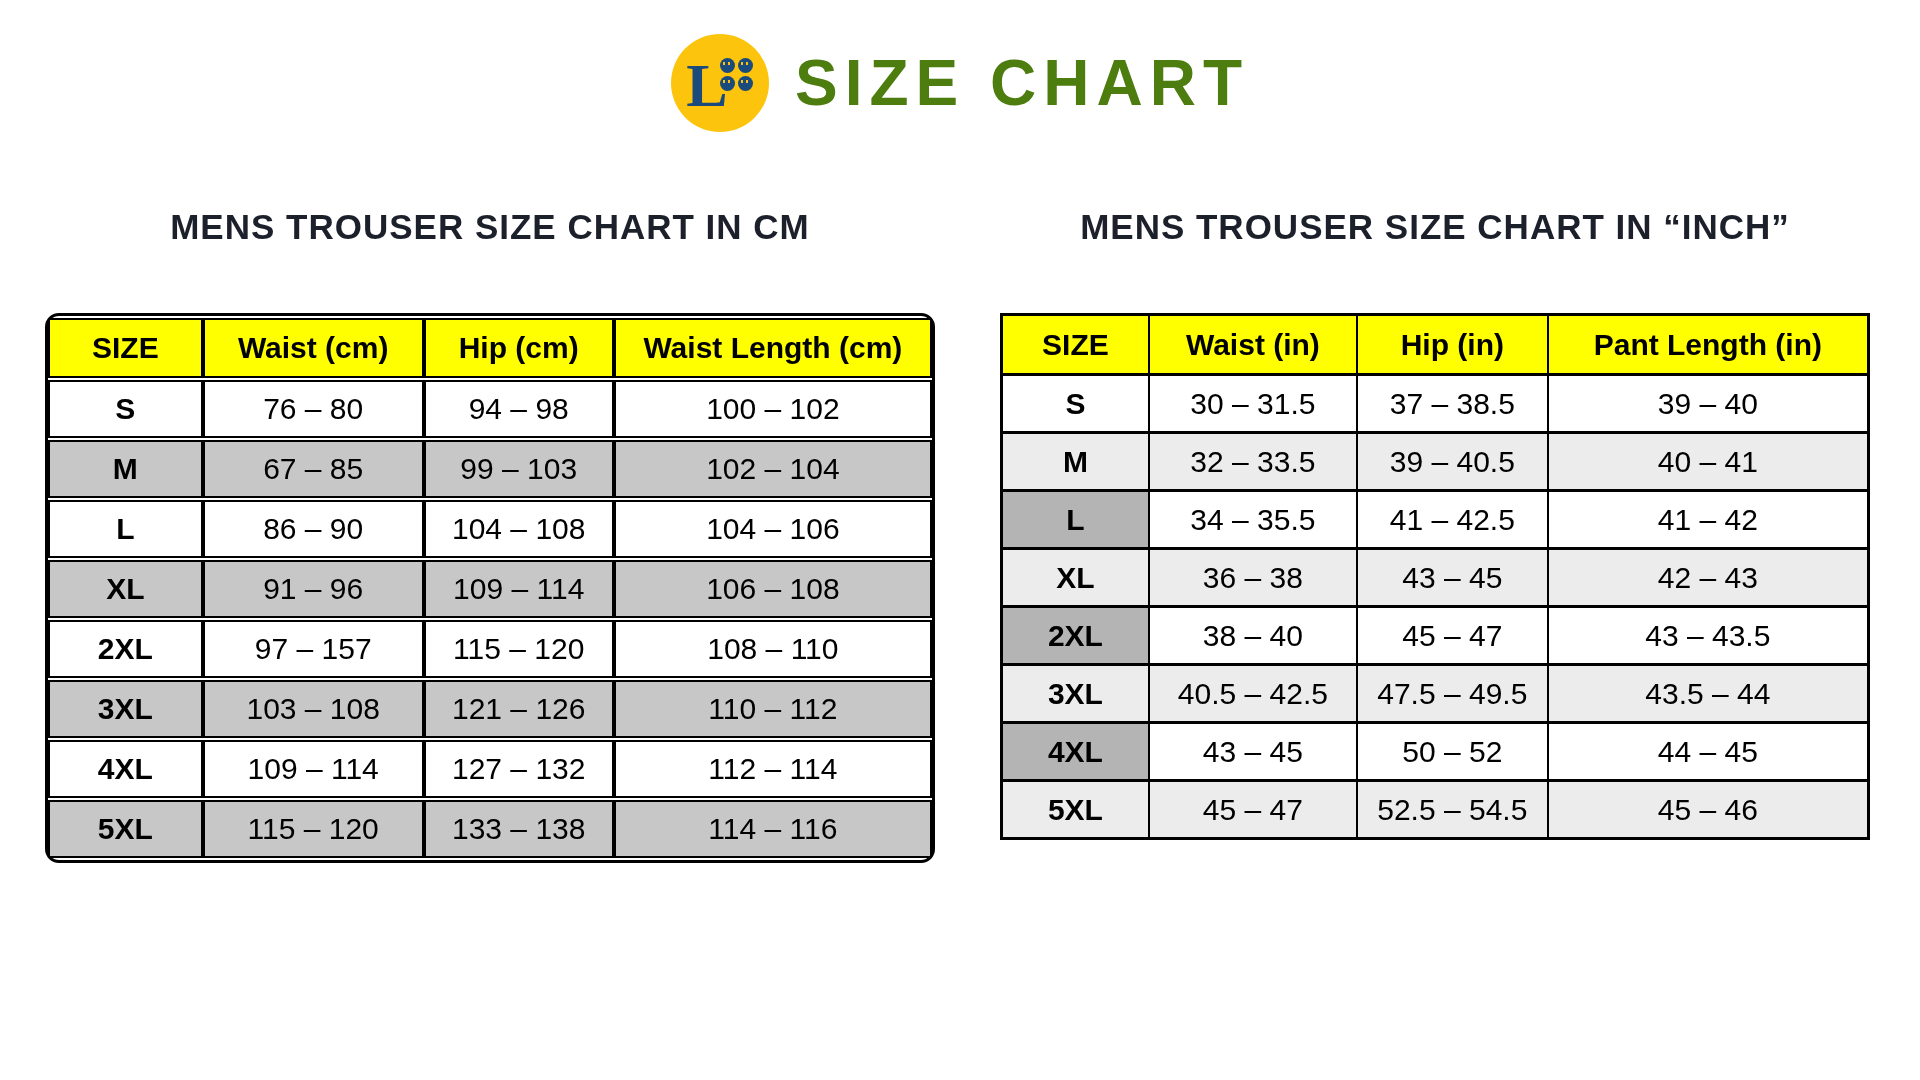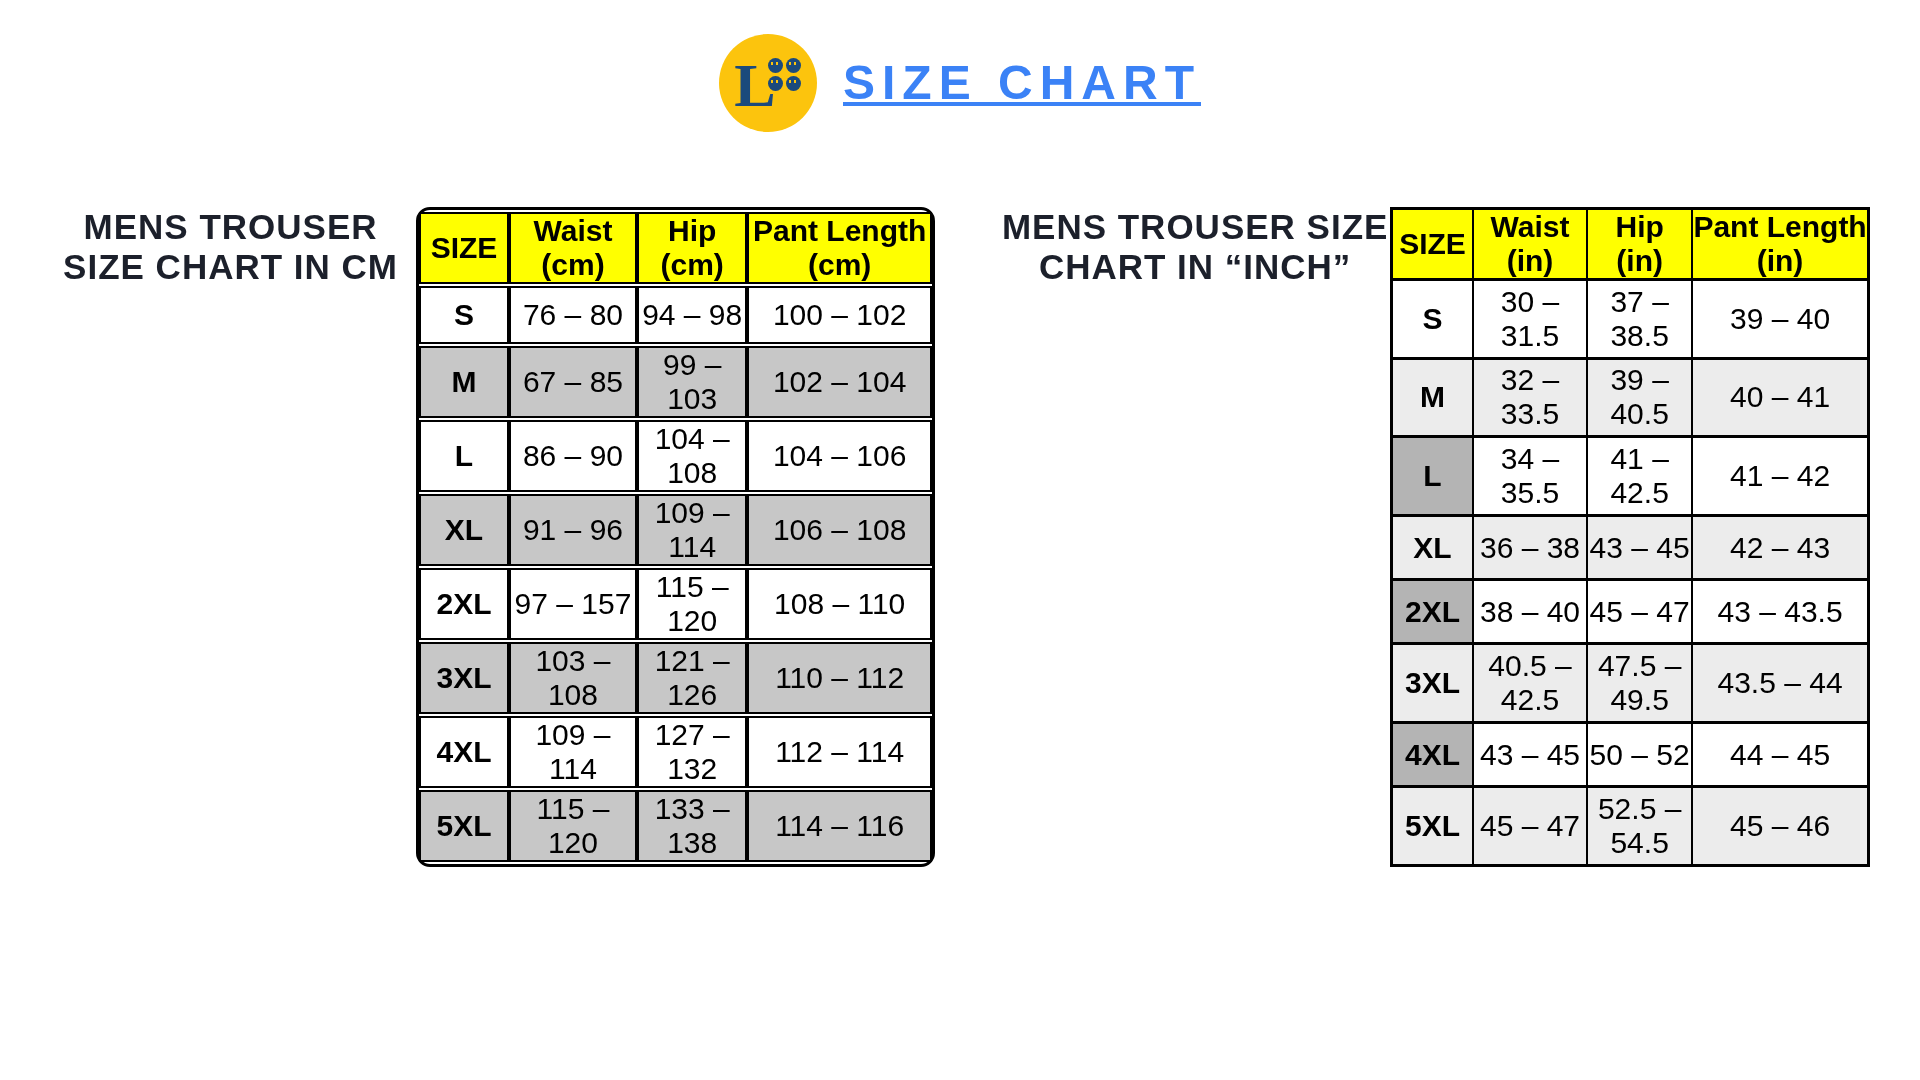--- a/index.html
+++ b/index.html
@@ -12,25 +12,25 @@
   .logo { width:98px; height:98px; border-radius:50%; background:#fcc40d;
           position:relative; display:flex; align-items:center; justify-content:center; }
   .logo-letter { font-family:"Liberation Serif", serif; font-weight:bold;
                  color:#1b4a7c; font-size:62px; line-height:1;
                  margin-right:26px; margin-top:4px; }
   .logo-dots { position:absolute; right:16px; top:24px;
                display:grid; grid-template-columns:15px 15px; grid-gap:3px; }
   .dot { width:15px; height:15px; border-radius:50%; background:#1b4a7c; position:relative; }
   .dot::after { content:""; position:absolute; top:4px; left:3px; width:9px; height:3px;
                 background:repeating-linear-gradient(90deg,#fcc40d 0 2px,#1b4a7c 2px 5px); }
-  .main-title { font-size:48px; font-weight:800; letter-spacing:7px; color:#3b82f6;text-decoration:underline; }
+  .main-title { font-size:64px; font-weight:800; letter-spacing:7px; color:#4d7c0f; }
 
   
   .charts { display:flex; padding:0 45px; gap:65px; margin-top:72px; }
-  .chart-col { display:flex; }
+  .chart-col { display:flex; flex-direction:column; }
   .col-cm { width:890px; }
   .col-in { width:870px; }
   .section-title { text-align:center; font-size:35px; font-weight:800;
                    letter-spacing:1px; color:#1c202b; margin-bottom:66px; }
 
   table { width:100%; table-layout:fixed;border-radius:14px; }
   th, td { text-align:center; vertical-align:middle; color:#000; overflow:hidden; }
   th { background:#ffff00; font-weight:bold; font-size:30px; height:60px; }
   td { background:#ffffff; font-size:30px; height:58px; }
   td:first-child { font-weight:bold; }
@@ -75,21 +75,21 @@
         <col class="c-size">
           <col class="c-waist">
           <col class="c-hip">
           <col class="c-len">
       </colgroup>
       <thead>
         <tr>
           <th>SIZE</th>
           <th>Waist (cm)</th>
           <th>Hip (cm)</th>
-          <th>Pant Length (cm)</th>
+          <th>Waist Length (cm)</th>
         </tr>
       </thead>
       <tbody>
           <tr>
             <td>S</td>
             <td>76 – 80</td>
             <td>94 – 98</td>
             <td>100 – 102</td>
           </tr>
           <tr>

